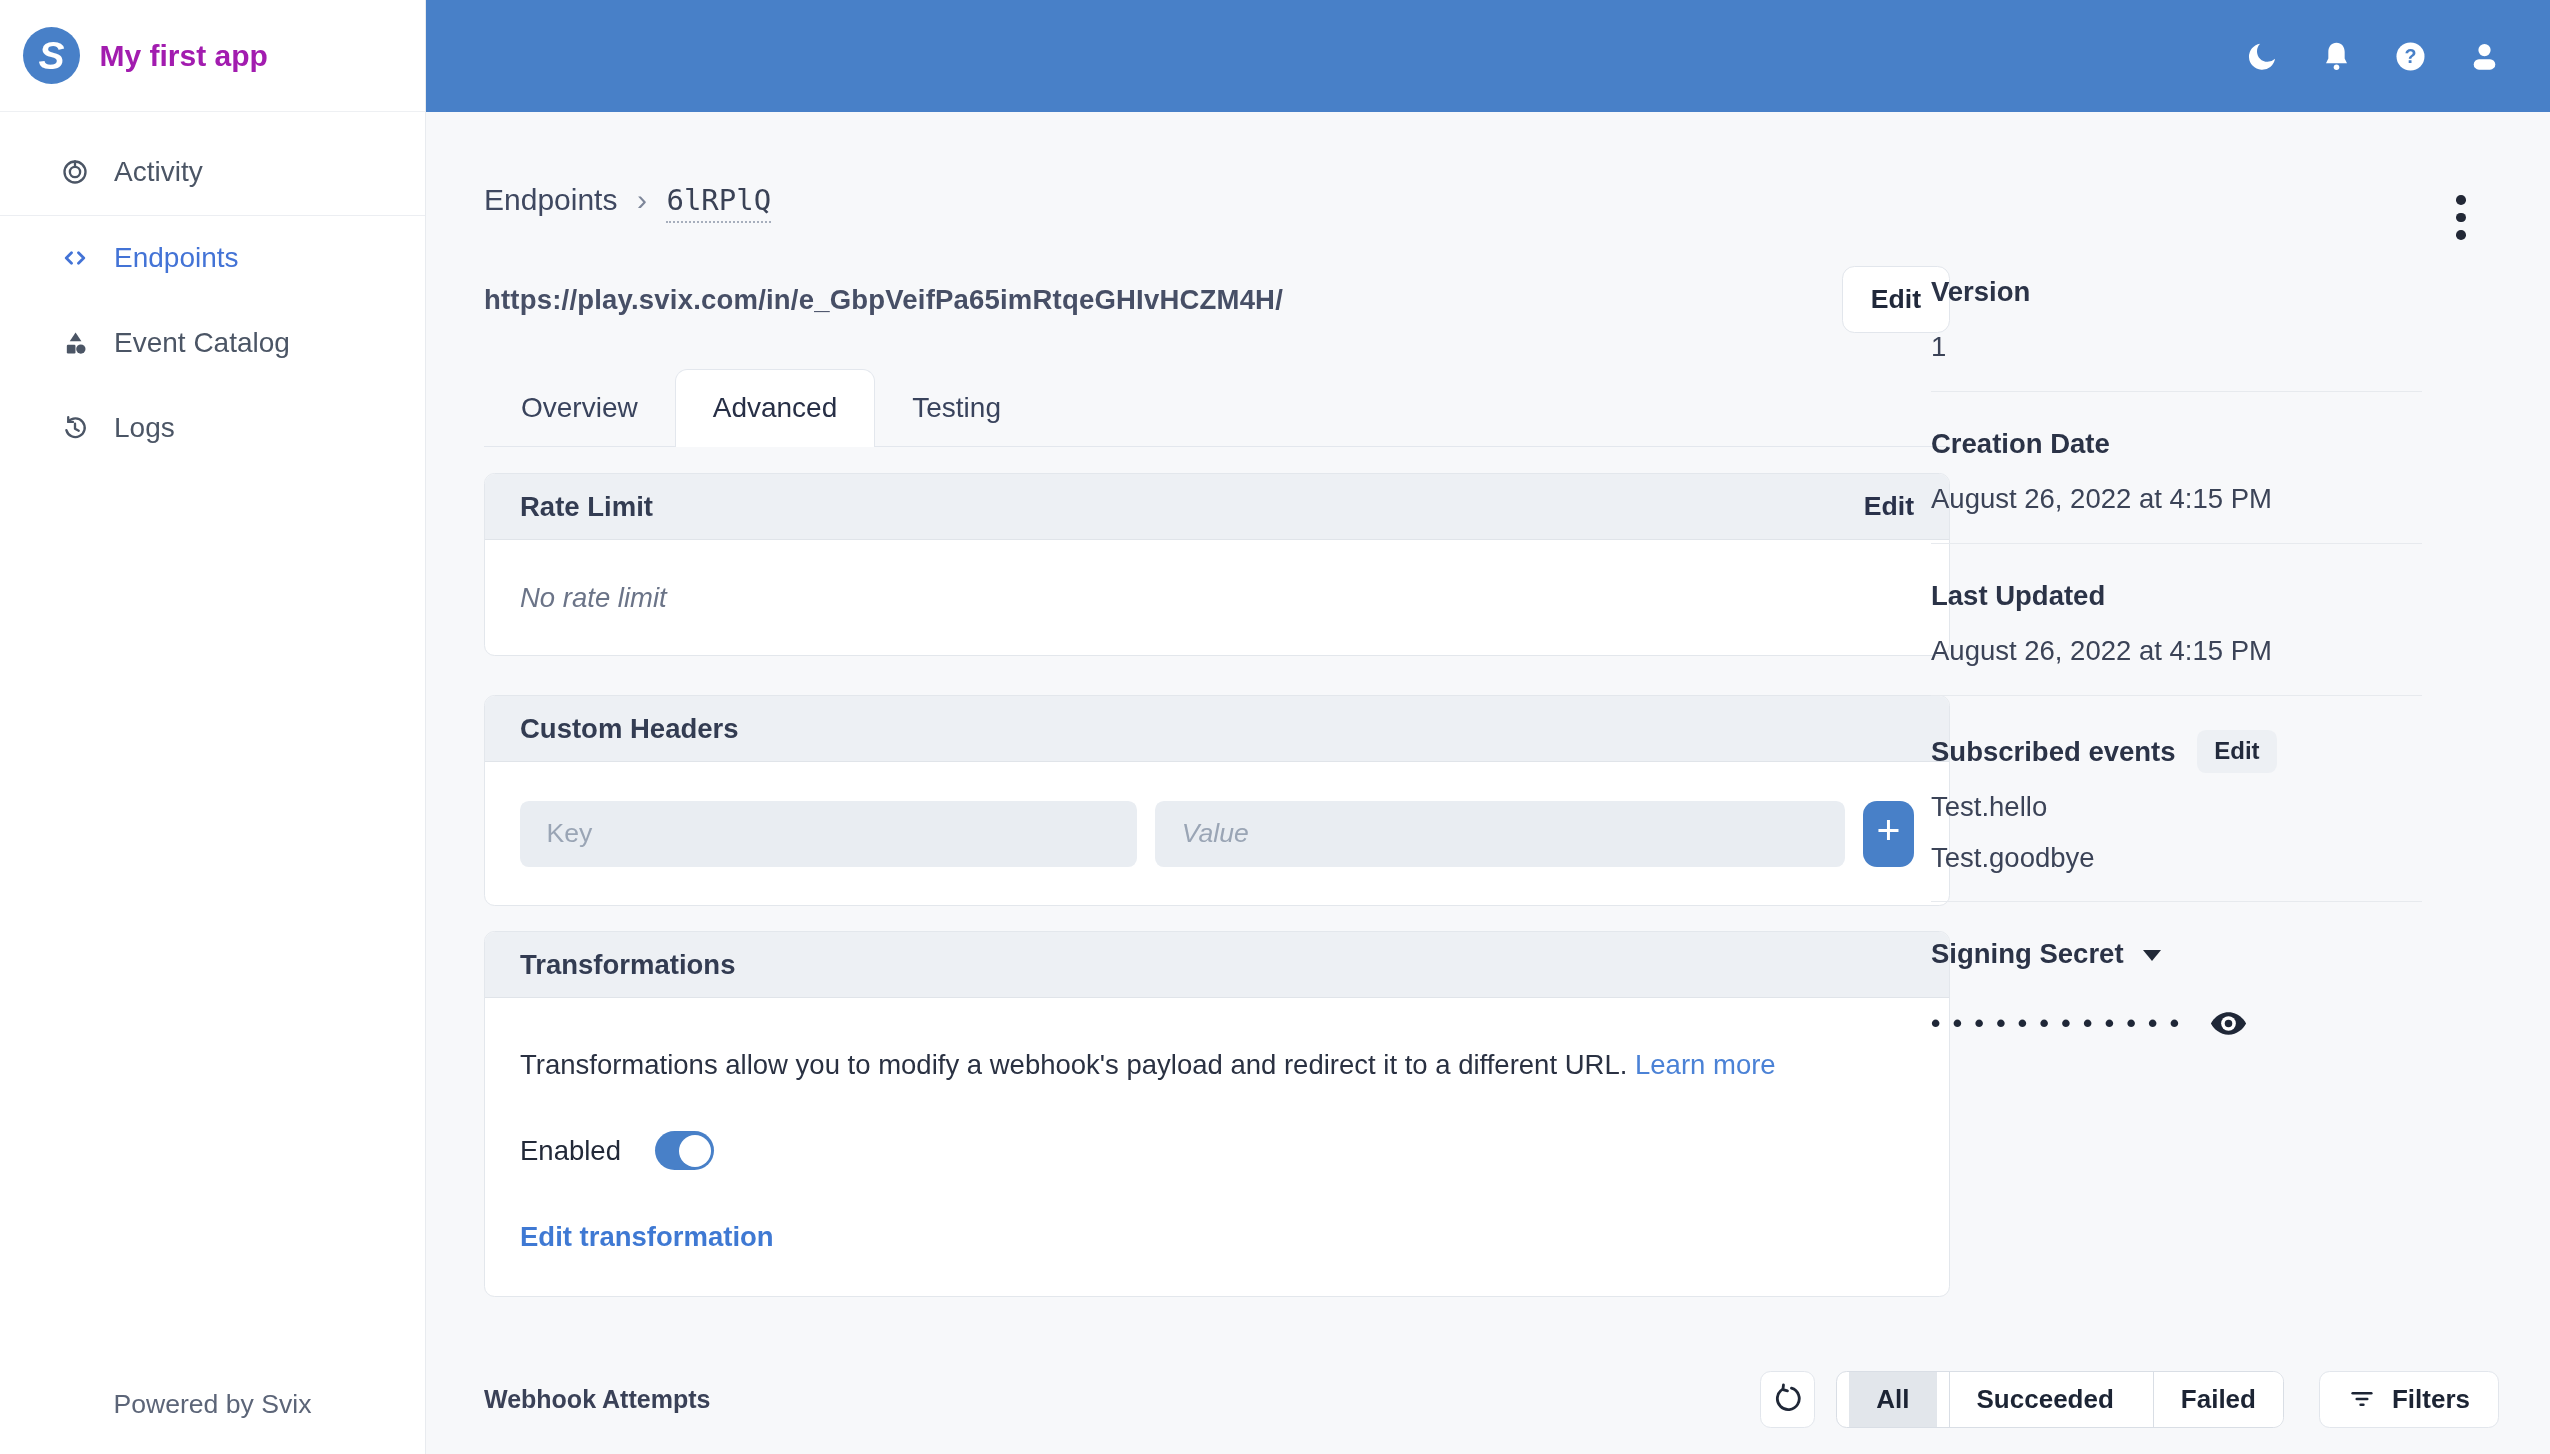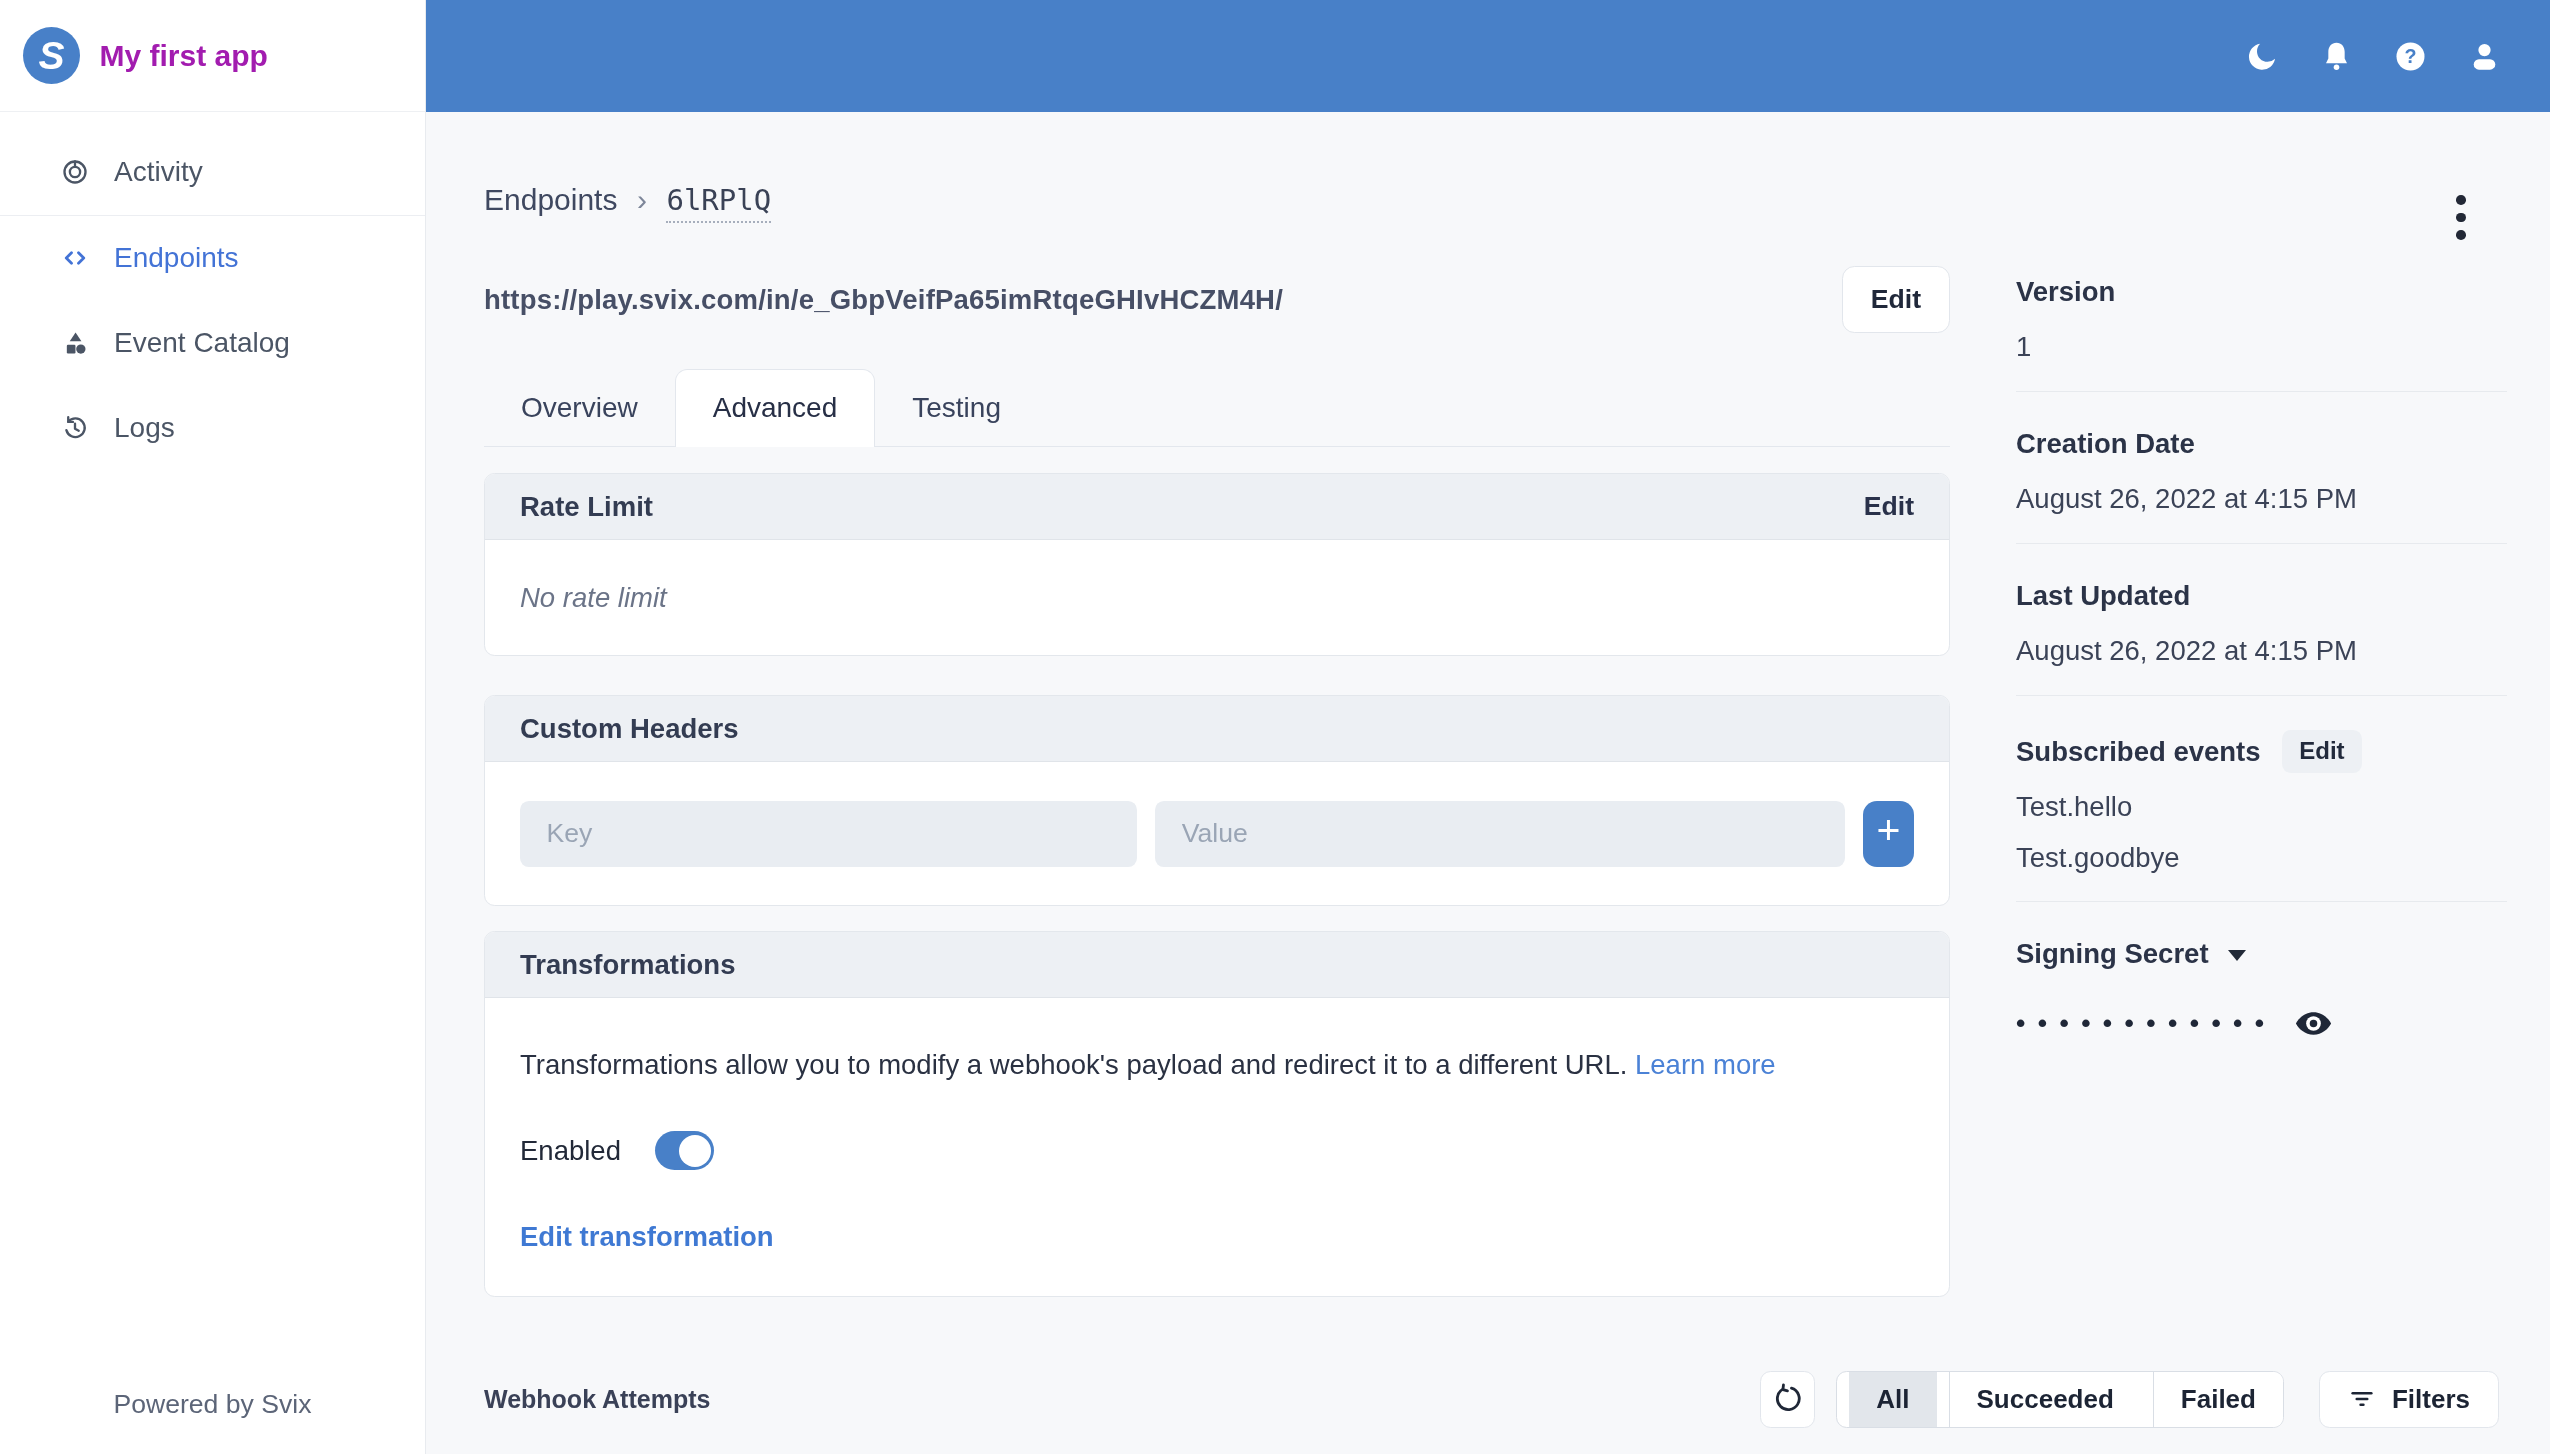--- a/index.html
+++ b/index.html
@@ -47,33 +47,33 @@
 
   .cards { position:absolute; top:361px; left:58px; width:1466px; }
   .card { background:#fff; border:0.9px solid #e3e7ec; border-radius:10.6px; overflow:hidden; }
   .card-header { height:66px; background:#edf0f4; border-bottom:0.9px solid #e0e4e9; display:flex; align-items:center; justify-content:space-between; padding:0 35px; }
   .card-title { font-size:27.5px; font-weight:700; color:#333c52; }
   .card-edit { font-size:26.6px; font-weight:700; color:#29314a; cursor:pointer; background:none; border:none; font-family:inherit; }
   .rate-body { height:115px; display:flex; align-items:center; padding:0 35px; font-size:27.5px; font-style:italic; color:#6b7488; }
   .headers-body { height:143px; display:flex; align-items:center; gap:17.7px; padding:0 35px; }
   .hdr-input { height:66px; background:#e9edf2; border:none; border-radius:8.9px; font-size:26.6px; padding:0 26.6px; color:#333c50; font-family:inherit; }
   .hdr-input::placeholder { color:#9aa5b5; }
-  .hdr-key { width:650px; } .hdr-value { width:727px; }
+  .hdr-key { width:650px; } .hdr-value { width:727px;font-style:italic; }
   .add-btn { width:51px; height:66px; flex:none; background:#4880c8; color:#fff; border:none; border-radius:14px; font-size:41px; font-weight:400; display:flex; align-items:center; justify-content:center; cursor:pointer; padding-bottom:5.3px; }
   .trans-body { padding:51px 35px 43px; }
   .trans-desc { font-size:27.5px; color:#2a3142; }
   .link { color:#4b82d6; cursor:pointer; }
   .enabled-row { margin-top:50px; display:flex; align-items:center; gap:34px; font-size:27.5px; color:#222938; }
   .toggle { width:59px; height:39px; border-radius:19.5px; background:#4880c8; position:relative; cursor:pointer; border:none; flex:none; }
   .toggle .knob { position:absolute; top:3.5px; left:24px; width:32px; height:32px; border-radius:50%; background:#fff; }
   .edit-trans { margin-top:51px; font-size:27.5px; font-weight:700; color:#3f79d3; cursor:pointer; }
   .mb44 { margin-bottom:39px; } .mb28 { margin-bottom:25px; }
 
   
-  .details { position:absolute; top:162px; left:1590px; width:491px; }
+  .details { position:absolute; top:162px; left:1505px; width:491px; }
   .d-label { font-size:27.5px; font-weight:600; color:#2b3347; line-height:35px; }
   .d-value { font-size:27.5px; color:#3b4357; line-height:35px; margin-top:20.4px; }
   .d-div { height:0.9px; background:#e7eaee; margin:26.6px 0 34px; }
   .sub-row { display:flex; align-items:center; gap:21px; }
   .edit-badge { height:43px; padding:0 17.7px; background:#edf0f4; border:none; border-radius:8.9px; font-size:24px; font-weight:700; color:#222a3c; cursor:pointer; font-family:inherit; }
   .event-item { font-size:27.5px; color:#3b4357; line-height:35px; margin-top:16px; }
   .event-item:first-of-type { margin-top:21px; }
   .secret-row { display:flex; align-items:center; gap:19.5px; cursor:pointer; }
   .caret { width:0; height:0; border-left:9.7px solid transparent; border-right:9.7px solid transparent; border-top:11.5px solid #222a38; margin-top:3.5px; }
   .dots-row { margin-top:32px; display:flex; align-items:center; }

